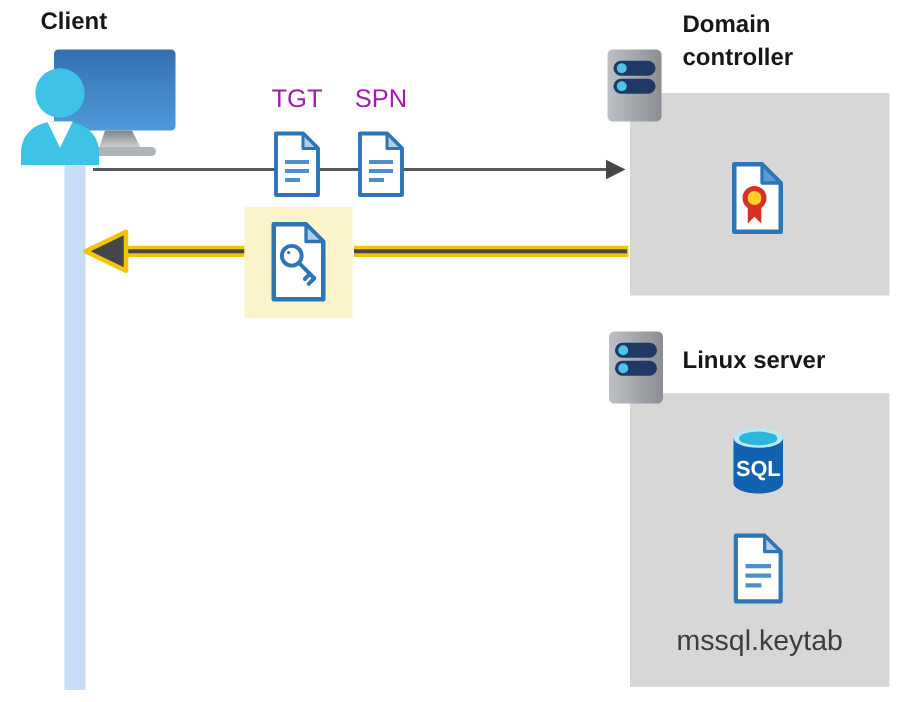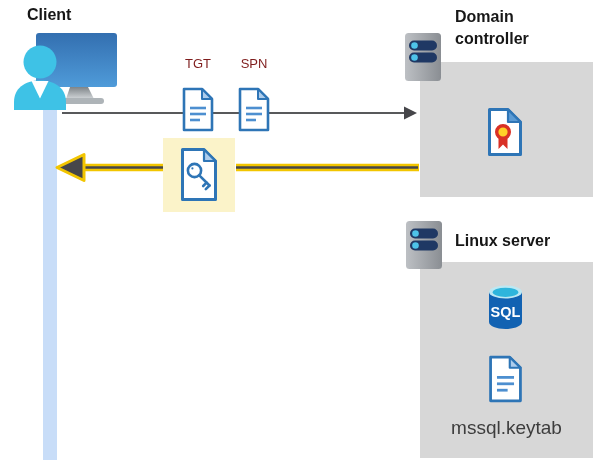--- a/index.html
+++ b/index.html
@@ -5,21 +5,21 @@
   * { margin:0; padding:0; box-sizing:border-box; }
   html,body { background:#fff; }
   body { font-family:"Liberation Sans", sans-serif; }
   #canvas {
     position:relative; width:600px; height:468px; background:#fff; overflow:hidden;
   }
   .abs { position:absolute; }
   .heading {
     font-weight:bold; font-size:16px; line-height:22px; color:#171717;
   }
-  .small-label { font-size:13px; color:#7f1d1d; text-align:center; }
+  .small-label { font-size:17px; color:#a21caf; text-align:center; }
   .keytab-label { font-size:19px; color:#3d3d3d; text-align:center; }
   .gray-box { background:#d7d7d7; }
   .client-bar { background:#c8ddf8; }
   .highlight-box { background:#fbf3c9; }
   svg { display:block; }
 </style>
 </head>
 <body>
 
 <div id="canvas">

